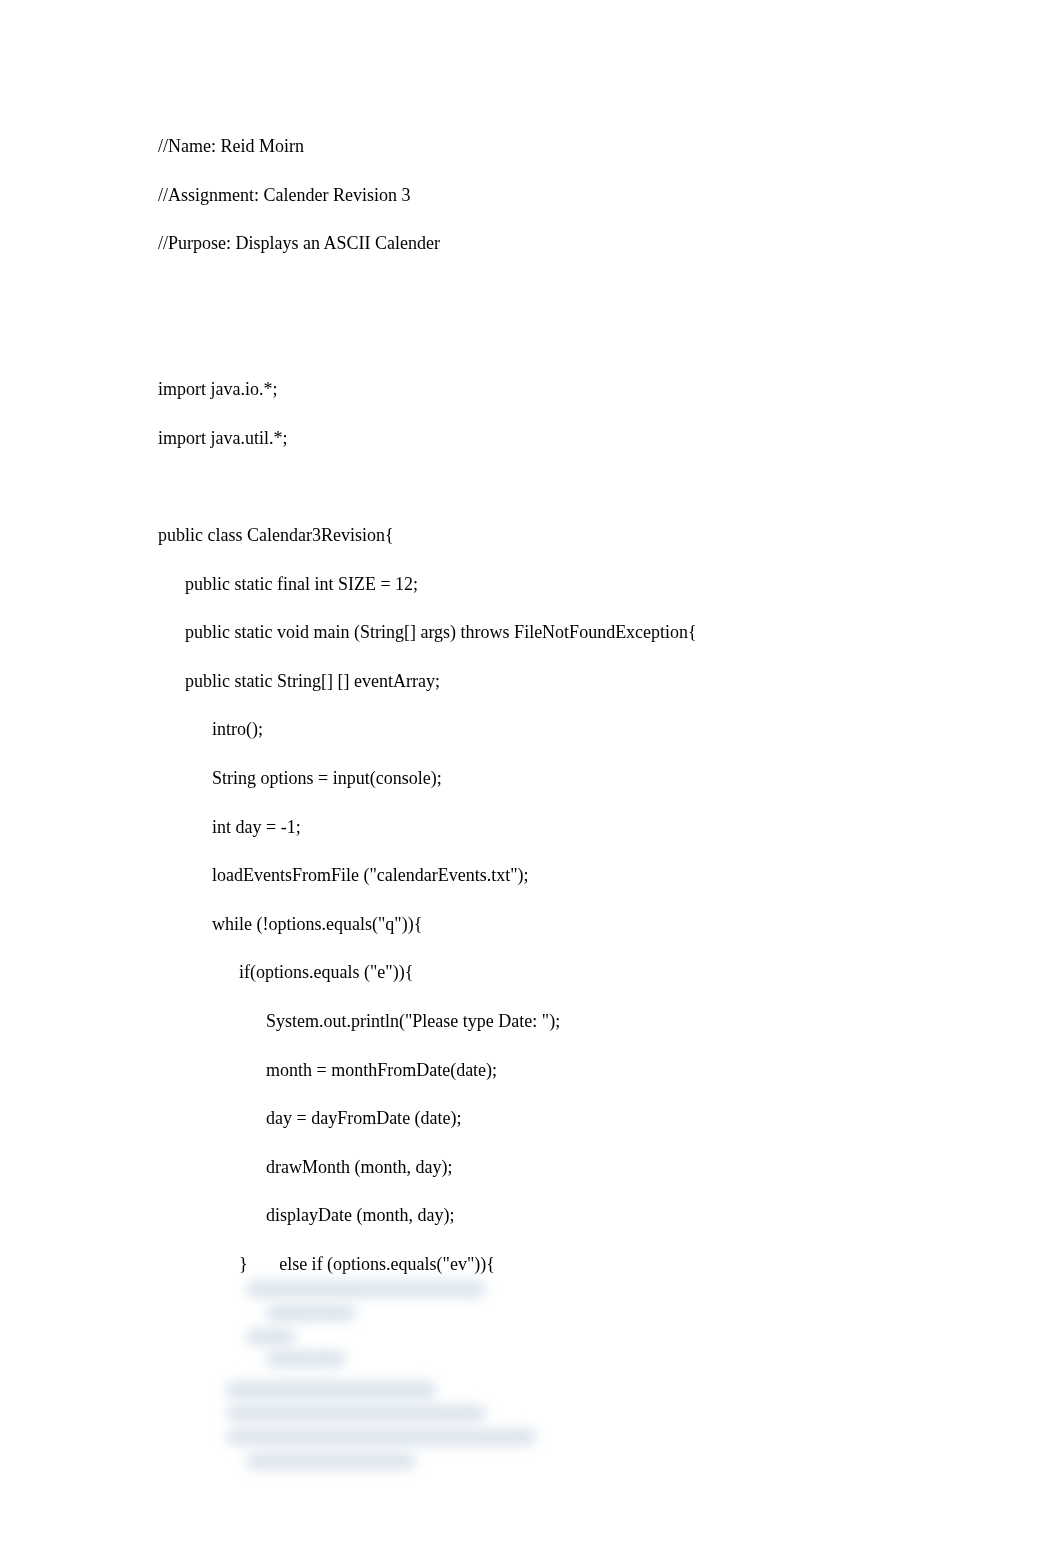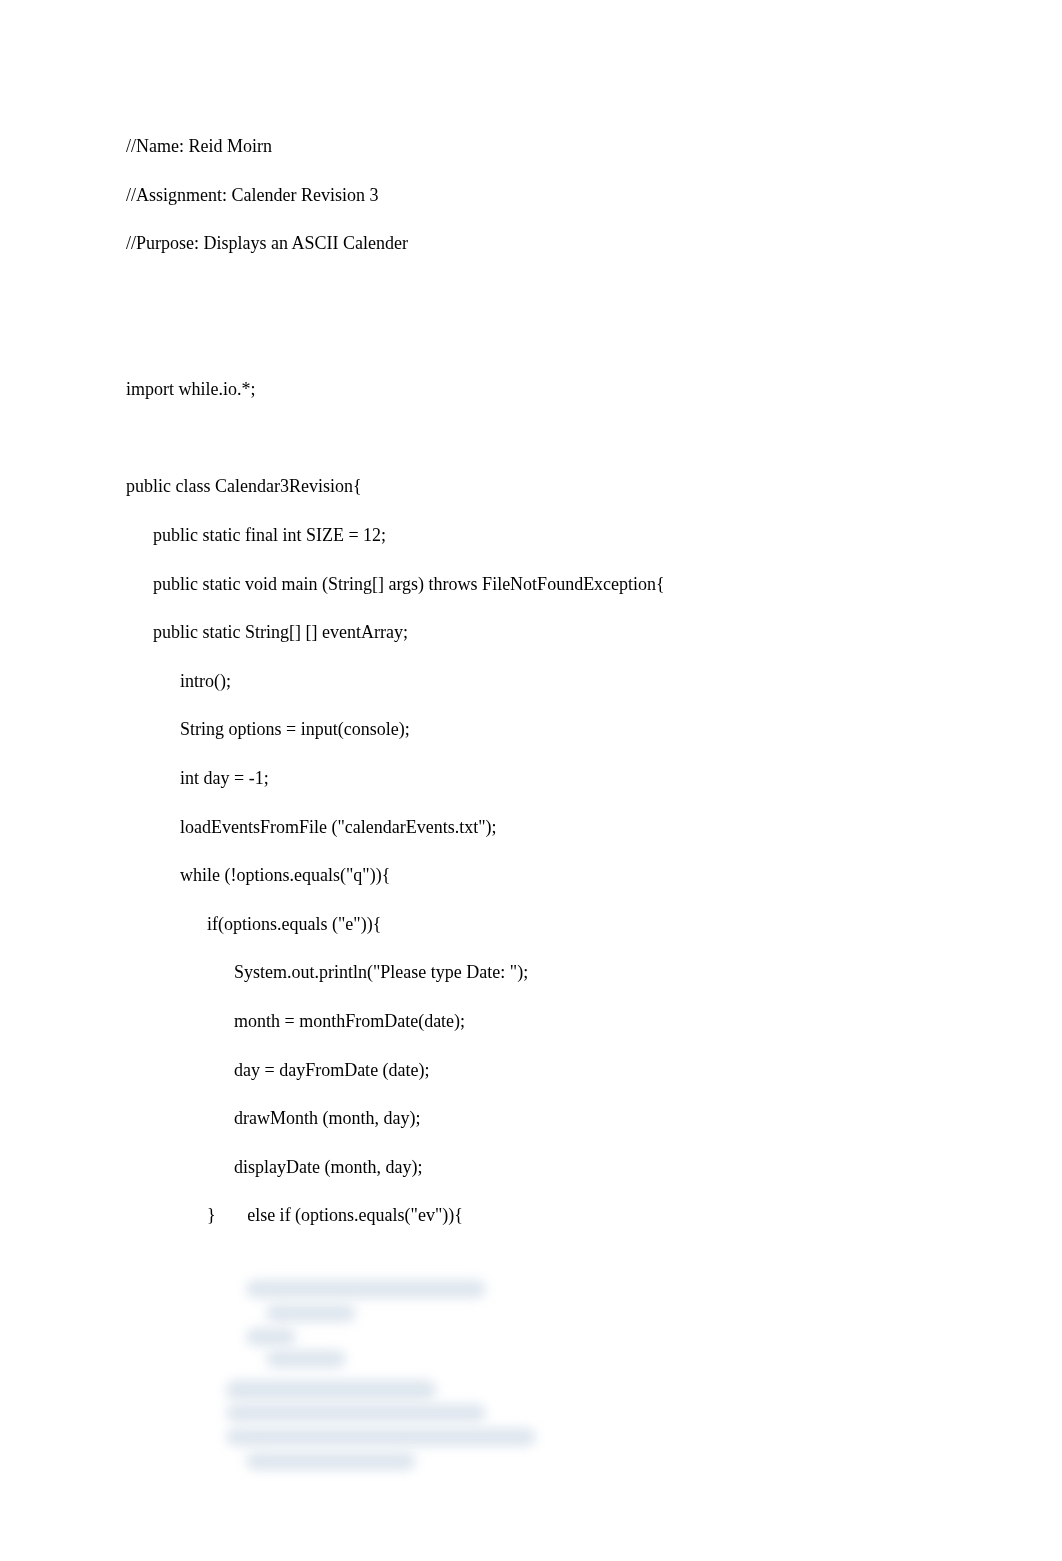--- a/index.html
+++ b/index.html
@@ -13,21 +13,21 @@
     height: 1561px;
     font-family: "Times New Roman", Times, serif;
     font-size: 18px;
     line-height: 1.35;
     color: #000;
   }
   .page {
     padding: 110px 126px 0 126px;
     white-space: pre;
   }
-  .line { display: block; }
+  .line { display: block; margin-left: 32px; }
   .blur-overlay {
     position: absolute;
     left: 126px;
     width: 760px;
     top: 1270px;
     height: 220px;
     pointer-events: none;
   }
   .blur-line {
     position: absolute;
@@ -40,21 +40,22 @@
 </style>
 </head>
 <body>
 
 <div class="page">
 <span class="line">//Name: Reid Moirn</span>
 <span class="line">//Assignment: Calender Revision 3</span>
 <span class="line">//Purpose: Displays an ASCII Calender</span>
 <span class="line"> </span>
 <span class="line"> </span>
-<span class="line">import while.io.*;</span>
+<span class="line">import java.io.*;</span>
+<span class="line">import java.util.*;</span>
 <span class="line"> </span>
 <span class="line">public class Calendar3Revision{</span>
 <span class="line">      public static final int SIZE = 12;</span>
 <span class="line">      public static void main (String[] args) throws FileNotFoundException{</span>
 <span class="line">      public static String[] [] eventArray;</span>
 <span class="line">            intro();</span>
 <span class="line">            String options = input(console);</span>
 <span class="line">            int day = -1;</span>
 <span class="line">            loadEventsFromFile ("calendarEvents.txt");</span>
 <span class="line">            while (!options.equals("q")){</span>

